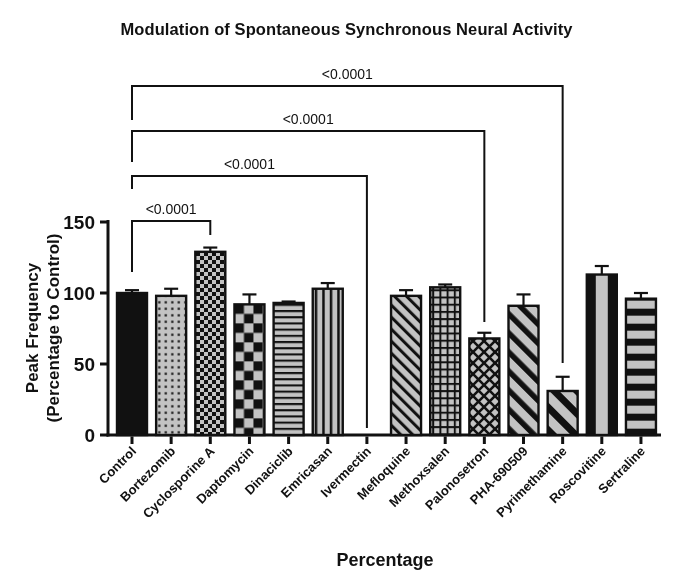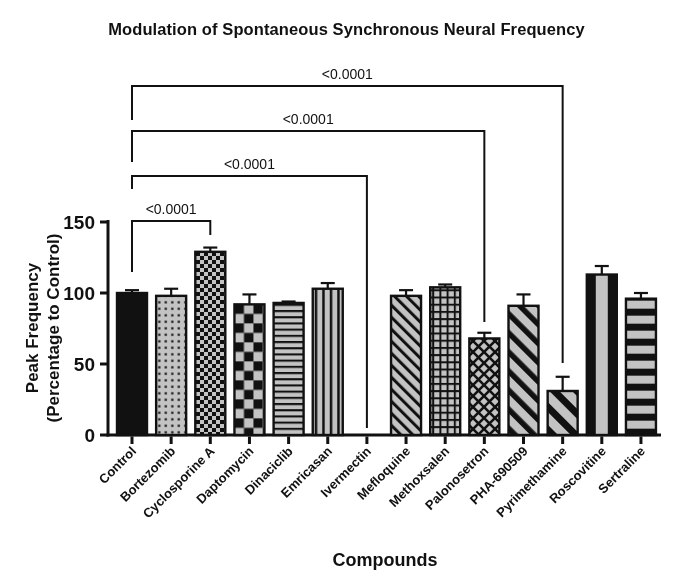--- a/index.html
+++ b/index.html
@@ -9,21 +9,21 @@
     font-size:16.5px;font-weight:bold;color:#111;letter-spacing:.1px;}
   #x-axis-title{position:absolute;top:550px;left:108px;width:554px;text-align:center;
     font-size:18px;font-weight:bold;color:#111;}
   svg text{font-family:"Liberation Sans","DejaVu Sans",sans-serif;fill:#111;}
   #chart-svg{position:absolute;left:0;top:0;}
 </style>
 </head>
 <body>
 
 <div id="figure">
-  <div id="chart-title">Modulation of Spontaneous Synchronous Neural Frequency</div>
+  <div id="chart-title">Modulation of Spontaneous Synchronous Neural Activity</div>
 
   <svg id="chart-svg" width="693" height="587" viewBox="0 0 693 587">
     <text transform="translate(38,328) rotate(-90)" text-anchor="middle" font-size="17" font-weight="bold">Peak Frequency</text>
     <text transform="translate(59,328) rotate(-90)" text-anchor="middle" font-size="17" font-weight="bold">(Percentage to Control)</text>
     <g id="plot">
         <line x1="108" y1="220" x2="108" y2="436.5" stroke="#111111" stroke-width="3"></line>
         <line x1="106.5" y1="435" x2="661" y2="435" stroke="#111111" stroke-width="3"></line>
         <line x1="100" y1="435" x2="108" y2="435" stroke="#111111" stroke-width="3"></line>
         <text x="95" y="441.5" text-anchor="end" font-size="19" font-weight="bold">0</text>
         <line x1="100" y1="364" x2="108" y2="364" stroke="#111111" stroke-width="3"></line>
@@ -156,14 +156,14 @@
           <rect x="0" y="0" width="21" height="10" fill="#c3c3c3"></rect>
           <rect x="0" y="0" width="9" height="10" fill="#111111"></rect>
         </pattern>
         <pattern id="p12" width="10" height="15" patternUnits="userSpaceOnUse" x="0" y="300.68">
           <rect x="0" y="0" width="10" height="15" fill="#c3c3c3"></rect>
           <rect x="0" y="8" width="10" height="7" fill="#111111"></rect>
         </pattern>
       </defs>
     </svg>
 
-  <div id="x-axis-title">Compounds</div>
+  <div id="x-axis-title">Percentage</div>
 </div>
 
 </body></html>

